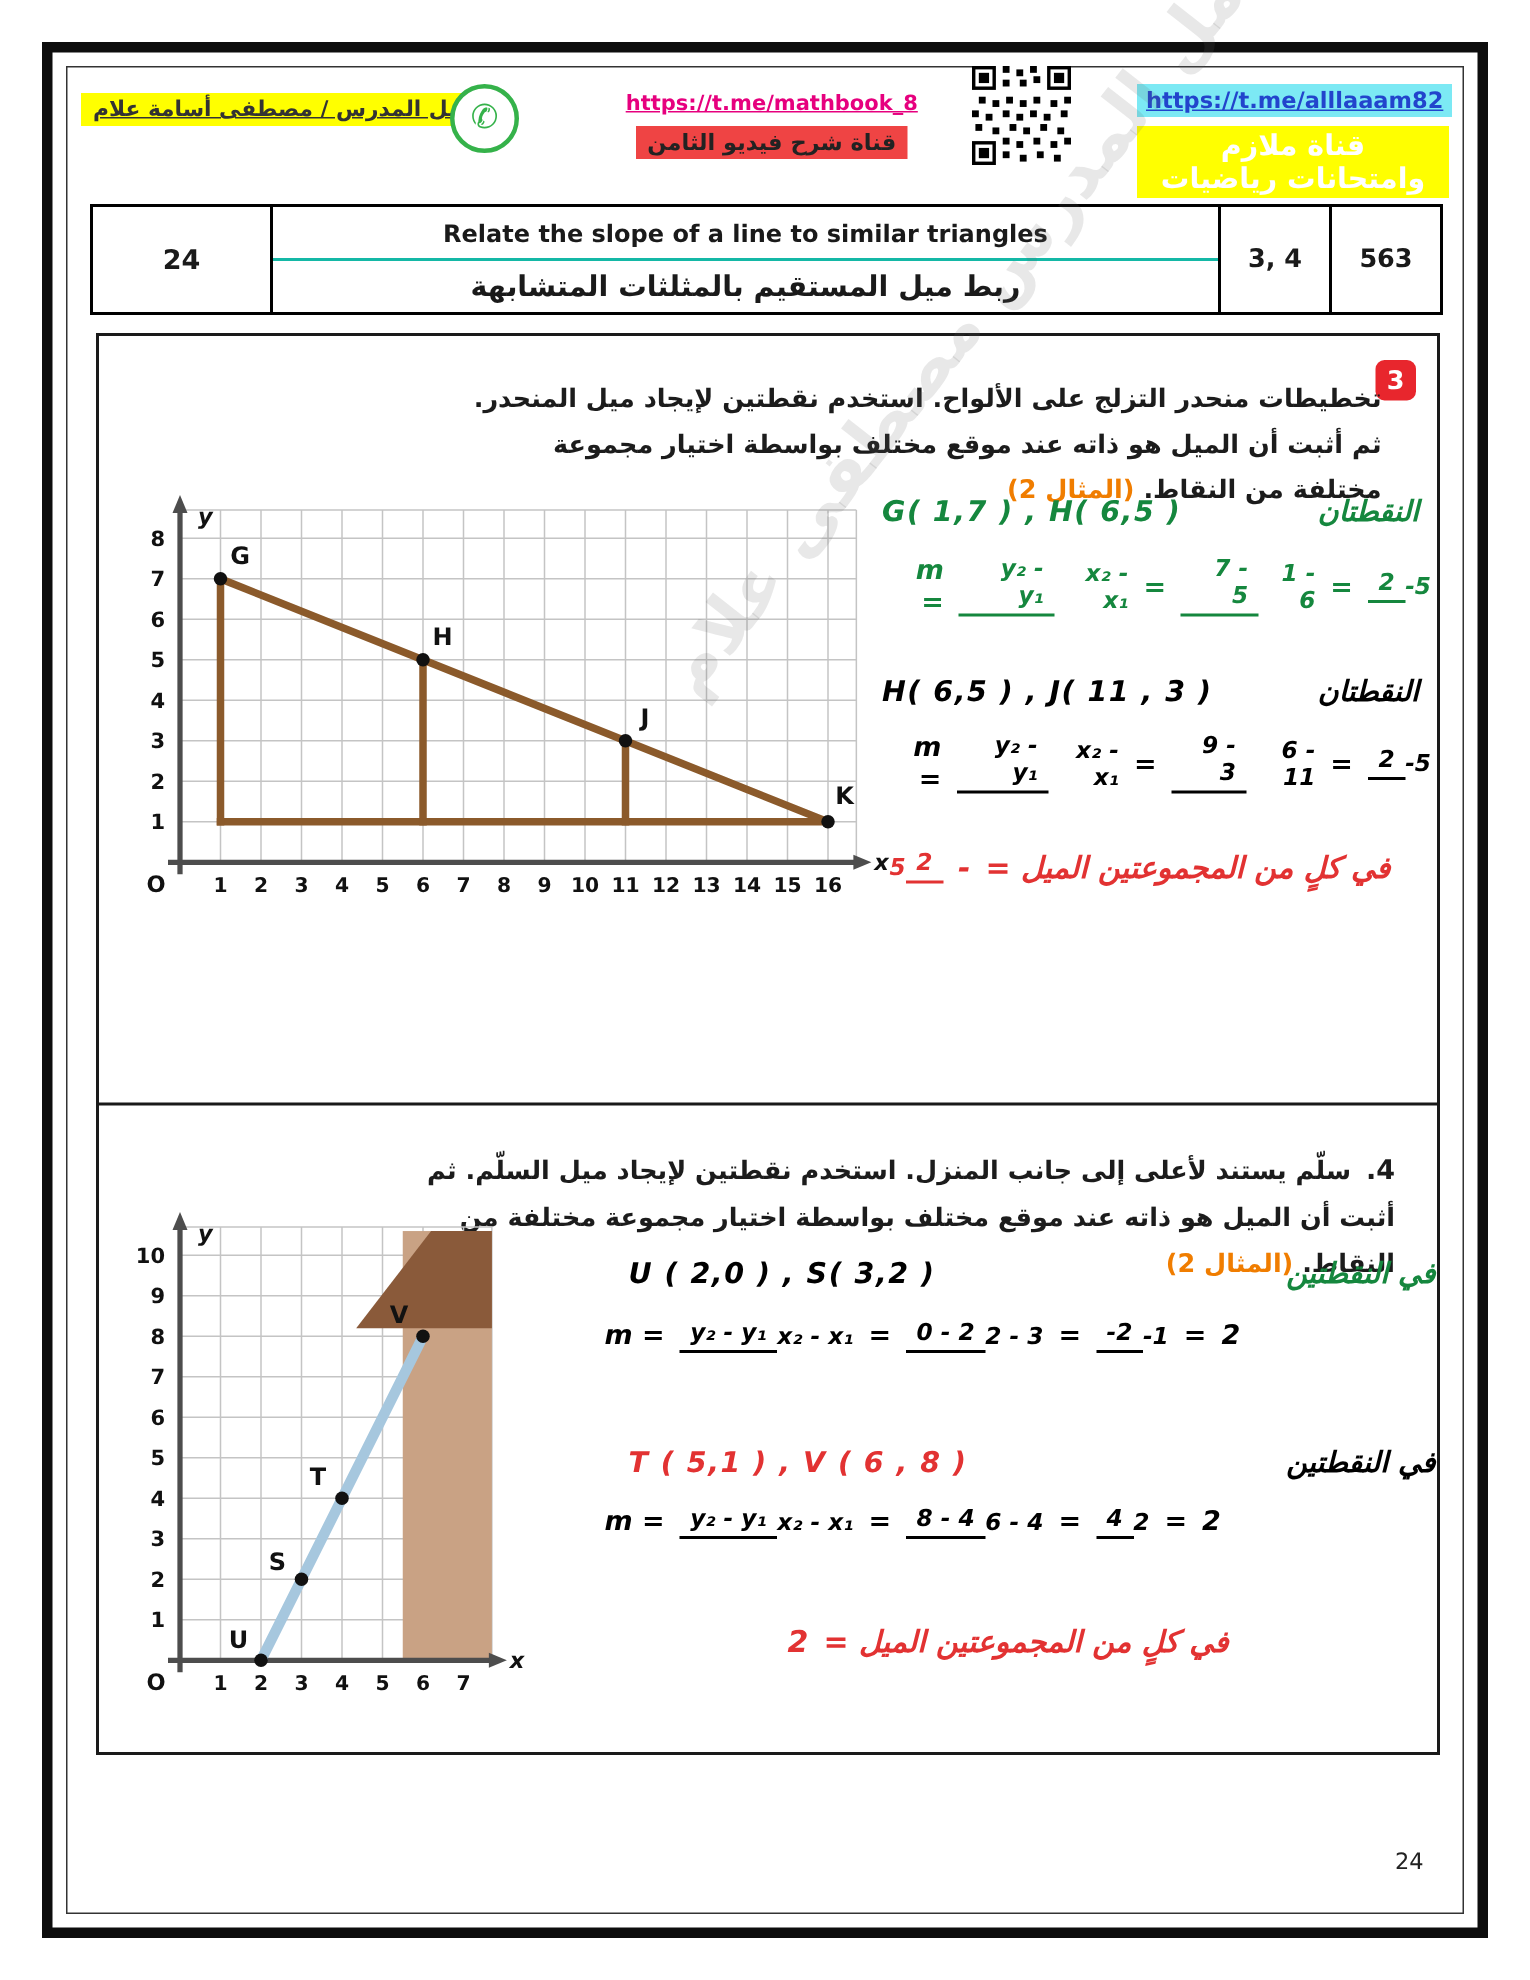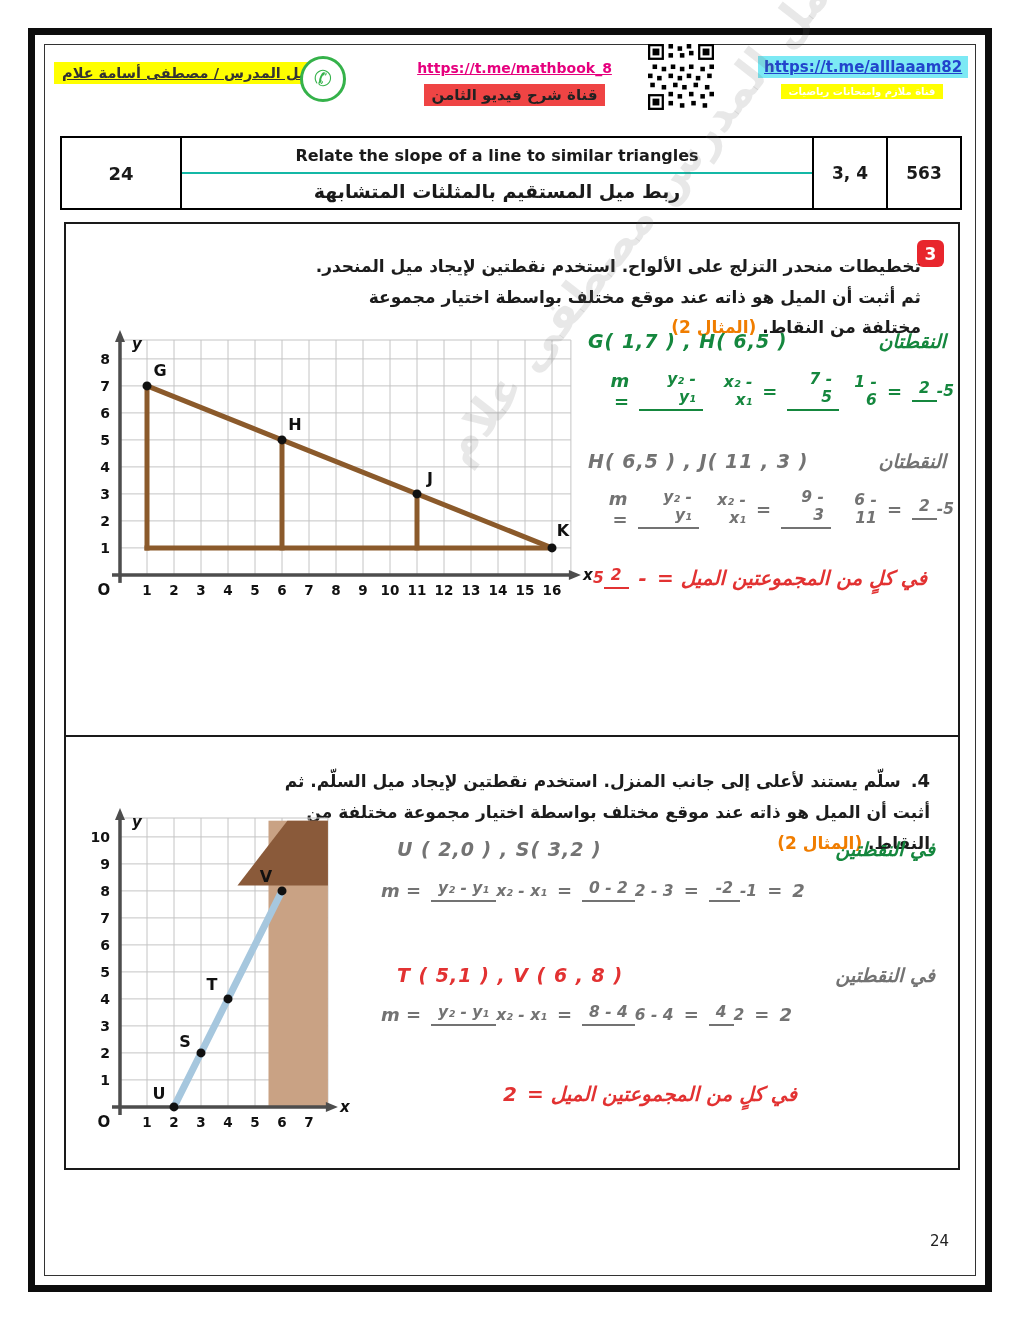--- a/index.html
+++ b/index.html
@@ -22,21 +22,21 @@
     position:absolute; left:300px; top:56px; width:40px; height:40px; border:3px solid #35b24a;
     border-radius:50%; background:#fff; display:flex; align-items:center; justify-content:center;
   }
   .wa-glyph { color:#35b24a; font-size:22px; line-height:1; }
   .center-links { position:absolute; left:392px; top:58px; width:245px; text-align:center; }
   .tg-link-1 { color:#e6007e; font-weight:bold; font-size:14px; text-decoration:underline; display:inline-block; }
   .channel-1 { display:inline-block; margin-top:7px; background:#ef4444; color:#222; font-weight:bold; font-size:15px; padding:2px 8px; direction:rtl; }
   .qr { position:absolute; left:648px; top:44px; width:66px; height:66px; }
   .right-links { position:absolute; left:758px; top:56px; width:208px; text-align:center; }
   .tg-link-2 { display:inline-block; background:#7ce9f4; color:#2244cc; font-weight:bold; font-size:15px; text-decoration:underline; padding:2px 6px; }
-  .channel-2 { display:inline-block; margin-top:6px; background:#ffff00; color:#ffffff; font-weight:bold; font-size:10px; padding:2px 8px; direction:rtl; }
+  .channel-2 { display:inline-block; margin-top:6px; background:#ffff00; color:#ffffff; font-weight:bold; font-size:19px; padding:2px 8px; direction:rtl; }
   
   .title-table { position:absolute; left:60px; top:136px; width:898px; height:70px; display:flex; border:2.5px solid #000; background:#fff; }
   .tt-cell { display:flex; align-items:center; justify-content:center; font-weight:bold; }
   .tt-num { width:118px; border-right:2.5px solid #000; font-size:18px; }
   .tt-center { flex:1; display:flex; flex-direction:column; }
   .tt-en { flex:1; display:flex; align-items:center; justify-content:center; font-size:16px; font-weight:bold; border-bottom:2px solid #14b8a6; }
   .tt-ar { flex:1; display:flex; align-items:center; justify-content:center; font-size:19px; font-weight:bold; direction:rtl; }
   .tt-probs { width:72px; border-left:2.5px solid #000; font-size:17px; }
   .tt-page { width:72px; border-left:2.5px solid #000; font-size:17px; }
   
@@ -53,29 +53,29 @@
   .p3text { right:37px; top:10px; width:615px; }
   .p4text { right:28px; top:10px; width:655px; }
   .pnum { font-size:18px; font-weight:bold; margin-left:4px; }
   .example-ref { color:#f07d00; font-weight:bold; }
   .graph { position:absolute; }
   .g3 { left:16px; top:100px; }
   .g4 { left:16px; top:64px; }
   
   .work { position:absolute;text-align:right; }
   .w3 { left:500px; top:0; width:388px; height:511px; }
-  .w4 { left:291px; top:0; width:586px; height:426px; }
+  .w4 { left:313px; top:0; width:586px; height:426px; }
   .work-row { position:absolute; left:0; right:0; display:flex; align-items:center; }
   .split { justify-content:space-between; padding:0 8px 0 22px; }
   .w4 .split { padding-left:40px; }
   .eq { gap:10px; padding-left:24px; direction:ltr; }
   .concl { direction:rtl; justify-content:center; gap:10px; font-size:20px; }
   .hw { font-style:italic; font-weight:bold; }
   .g { color:#15873e; }
-  .b { color:#737373; }
+  .b { color:#000000; }
   .r { color:#e23232; }
   .pts { font-size:19px; letter-spacing:1px; }
   .arlbl { font-size:19px; }
   .tok { font-size:18px; }
   .concl .tok { font-size:20px; }
   .frac { display:inline-flex; flex-direction:row; align-items:center; vertical-align:middle; line-height:1.15; font-size:15.5px; }
   .frac .num { padding:0 7px 2px; border-bottom:2px solid currentColor; }
   .frac .den { padding-top:2px; }
   .footer-pagenum { position:absolute; left:930px; top:1232px; font-size:15px; color:#222; }
 </style>

